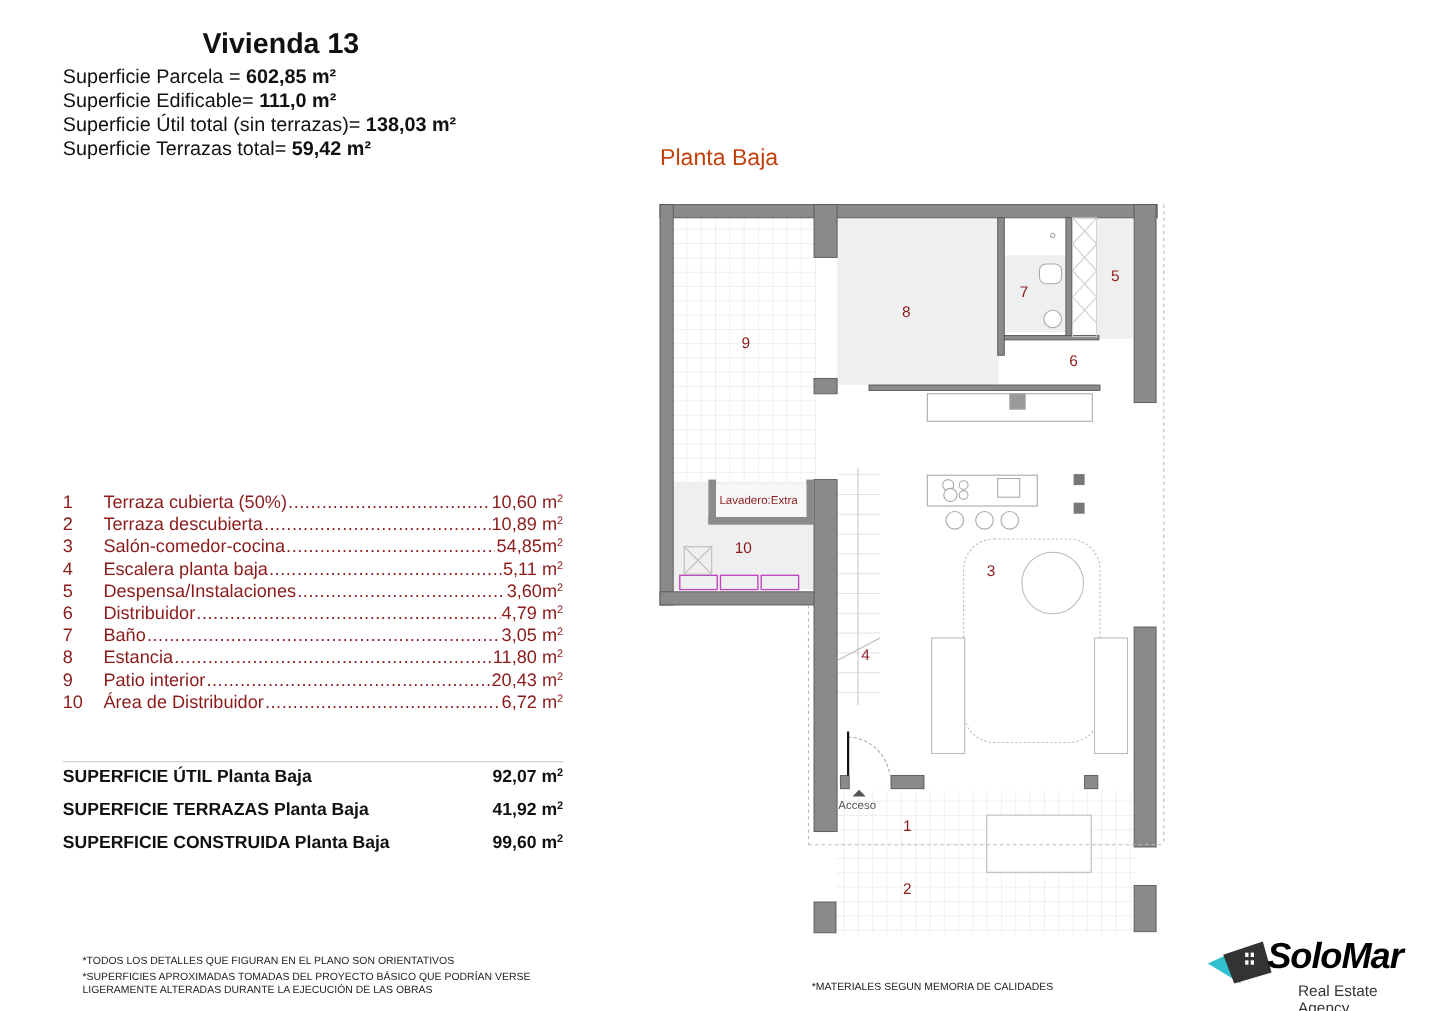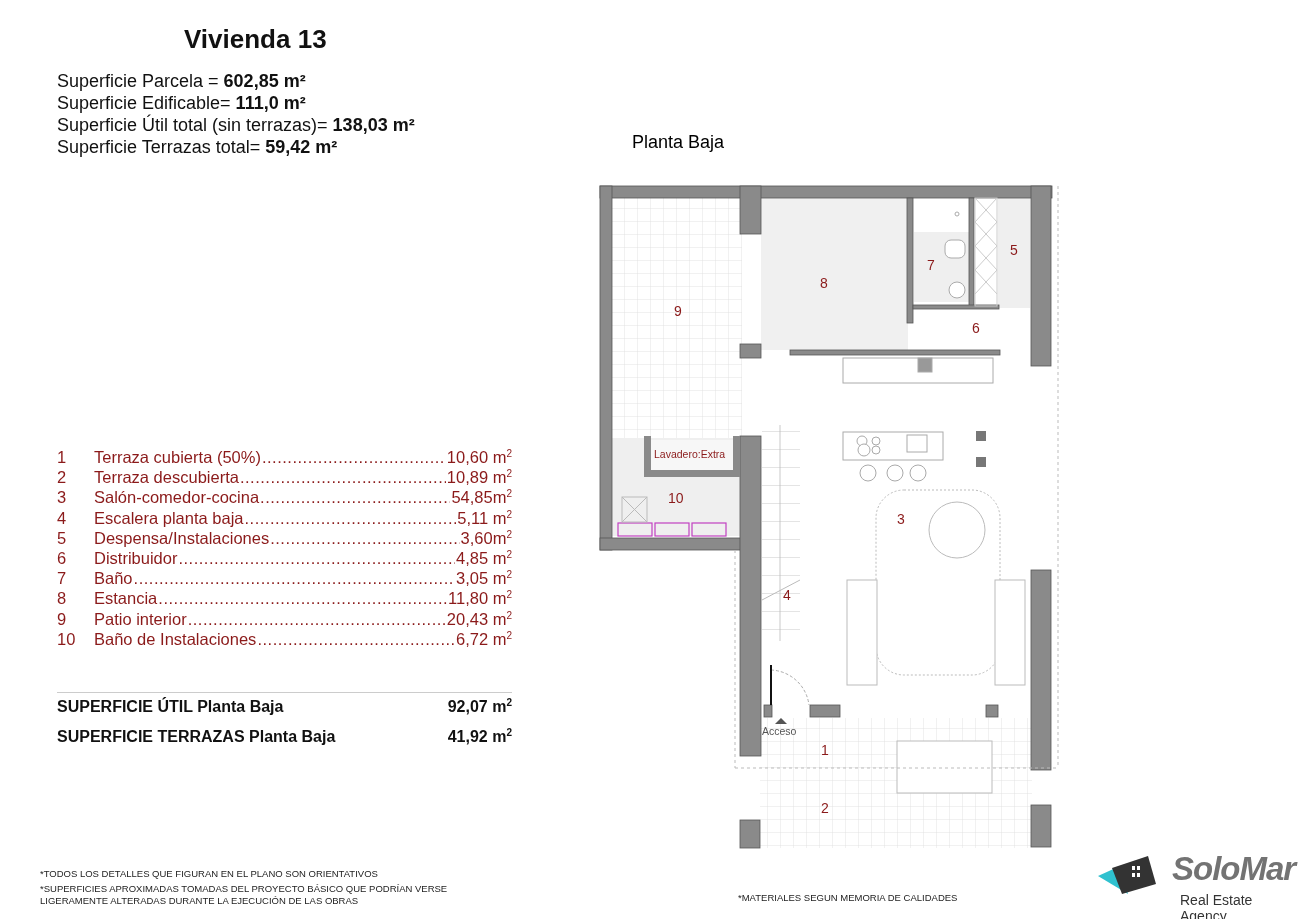--- a/index.html
+++ b/index.html
@@ -1,40 +1,40 @@
 <!DOCTYPE html>
 <html><head>
 <meta charset="utf-8">
 <style>
   html,body{margin:0;padding:0;background:#fff;}
   body{width:1300px;height:919px;position:relative;overflow:hidden;font-family:"Liberation Sans",sans-serif;color:#111;}
   .abs{position:absolute;}
   .title{left:184px;top:24px;font-size:26px;font-weight:bold;}
-  .summary{left:57px;top:70px;font-size:18px;line-height:22px;}
+  .summary{left:57px;top:58px;font-size:18px;line-height:22px;}
   .summary div{white-space:nowrap;}
   .summary b{font-weight:bold;}
   .rooms{left:57px;top:447px;width:455px;font-size:16.5px;line-height:20.2px;color:#8b1a1a;}
   .room{display:flex;align-items:baseline;white-space:nowrap;}
   .room .num{width:37px;flex:none;}
   .room .name{flex:none;}
   .room .dots{flex:1;overflow:hidden;margin:0 1px;letter-spacing:0.5px;}
   .room .dots::after{content:"........................................................................................................................";}
   .room .area{flex:none;text-align:right;}
   sup{font-size:10px;vertical-align:6px;line-height:0;}
   .divider{left:57px;top:692px;width:455px;height:1px;background:#ccc;}
   .totals{left:57px;top:698px;width:455px;font-size:16px;font-weight:bold;}
   .total{display:flex;justify-content:space-between;height:30px;align-items:flex-start;}
-  .notes{left:40px;top:868px;font-size:9.5px;line-height:12px;color:#222;}
+  .notes{left:75px;top:868px;font-size:9.5px;line-height:12px;color:#222;}
   .notes div{margin-bottom:3px;}
   .notes .n2{margin-bottom:0;}
   .mat{left:738px;top:892px;font-size:9.5px;color:#222;text-align:right;}
-  .plan-title{left:632px;top:132px;font-size:18px;color:#000000;}
+  .plan-title{left:600px;top:132px;font-size:21px;color:#c2410c;}
   .plan{left:0;top:0;}
   .logo{left:1098px;top:850px;width:190px;height:62px;}
-  .logo-name{position:absolute;left:74px;top:0;font-size:33px;font-weight:bold;font-style:italic;color:#737373;letter-spacing:-1px;}
+  .logo-name{position:absolute;left:54px;top:0;font-size:33px;font-weight:bold;font-style:italic;color:#000000;letter-spacing:-1px;}
   .logo-sub{position:absolute;left:82px;top:42px;font-size:14px;color:#333;}
 </style>
 </head>
 <body>
 
 <div class="abs title">Vivienda 13</div>
 
 <div class="abs summary">
   <div><span>Superficie Parcela = </span><b>602,85 m²</b></div>
   <div><span>Superficie Edificable= </span><b>111,0 m²</b></div>
@@ -70,21 +70,21 @@
   <div class="room">
       <span class="num">5</span>
       <span class="name">Despensa/Instalaciones</span>
       <span class="dots"></span>
       <span class="area"><span>3,60m</span><sup>2</sup></span>
     </div>
   <div class="room">
       <span class="num">6</span>
       <span class="name">Distribuidor</span>
       <span class="dots"></span>
-      <span class="area"><span>4,85 m</span><sup>2</sup></span>
+      <span class="area"><span>4,79 m</span><sup>2</sup></span>
     </div>
   <div class="room">
       <span class="num">7</span>
       <span class="name">Baño</span>
       <span class="dots"></span>
       <span class="area"><span>3,05 m</span><sup>2</sup></span>
     </div>
   <div class="room">
       <span class="num">8</span>
       <span class="name">Estancia</span>
@@ -92,36 +92,40 @@
       <span class="area"><span>11,80 m</span><sup>2</sup></span>
     </div>
   <div class="room">
       <span class="num">9</span>
       <span class="name">Patio interior</span>
       <span class="dots"></span>
       <span class="area"><span>20,43 m</span><sup>2</sup></span>
     </div>
   <div class="room">
       <span class="num">10</span>
-      <span class="name">Baño de Instalaciones</span>
+      <span class="name">Área de Distribuidor</span>
       <span class="dots"></span>
       <span class="area"><span>6,72 m</span><sup>2</sup></span>
     </div>
 </div>
 
 <div class="abs divider"></div>
 
 <div class="abs totals">
   <div class="total">
       <span>SUPERFICIE ÚTIL Planta Baja</span>
       <span><span>92,07 m</span><sup>2</sup></span>
     </div>
   <div class="total">
       <span>SUPERFICIE TERRAZAS Planta Baja</span>
       <span><span>41,92 m</span><sup>2</sup></span>
+    </div>
+  <div class="total">
+      <span>SUPERFICIE CONSTRUIDA Planta Baja</span>
+      <span><span>99,60 m</span><sup>2</sup></span>
     </div>
 </div>
 
 <div class="abs notes">
   <div>*TODOS LOS DETALLES QUE FIGURAN EN EL PLANO SON ORIENTATIVOS</div>
   <div class="n2">*SUPERFICIES APROXIMADAS TOMADAS DEL PROYECTO BÁSICO QUE PODRÍAN VERSE</div>
   <div>LIGERAMENTE ALTERADAS DURANTE LA EJECUCIÓN DE LAS OBRAS</div>
 </div>
 
 <div class="abs mat">*MATERIALES SEGUN MEMORIA DE CALIDADES</div>

